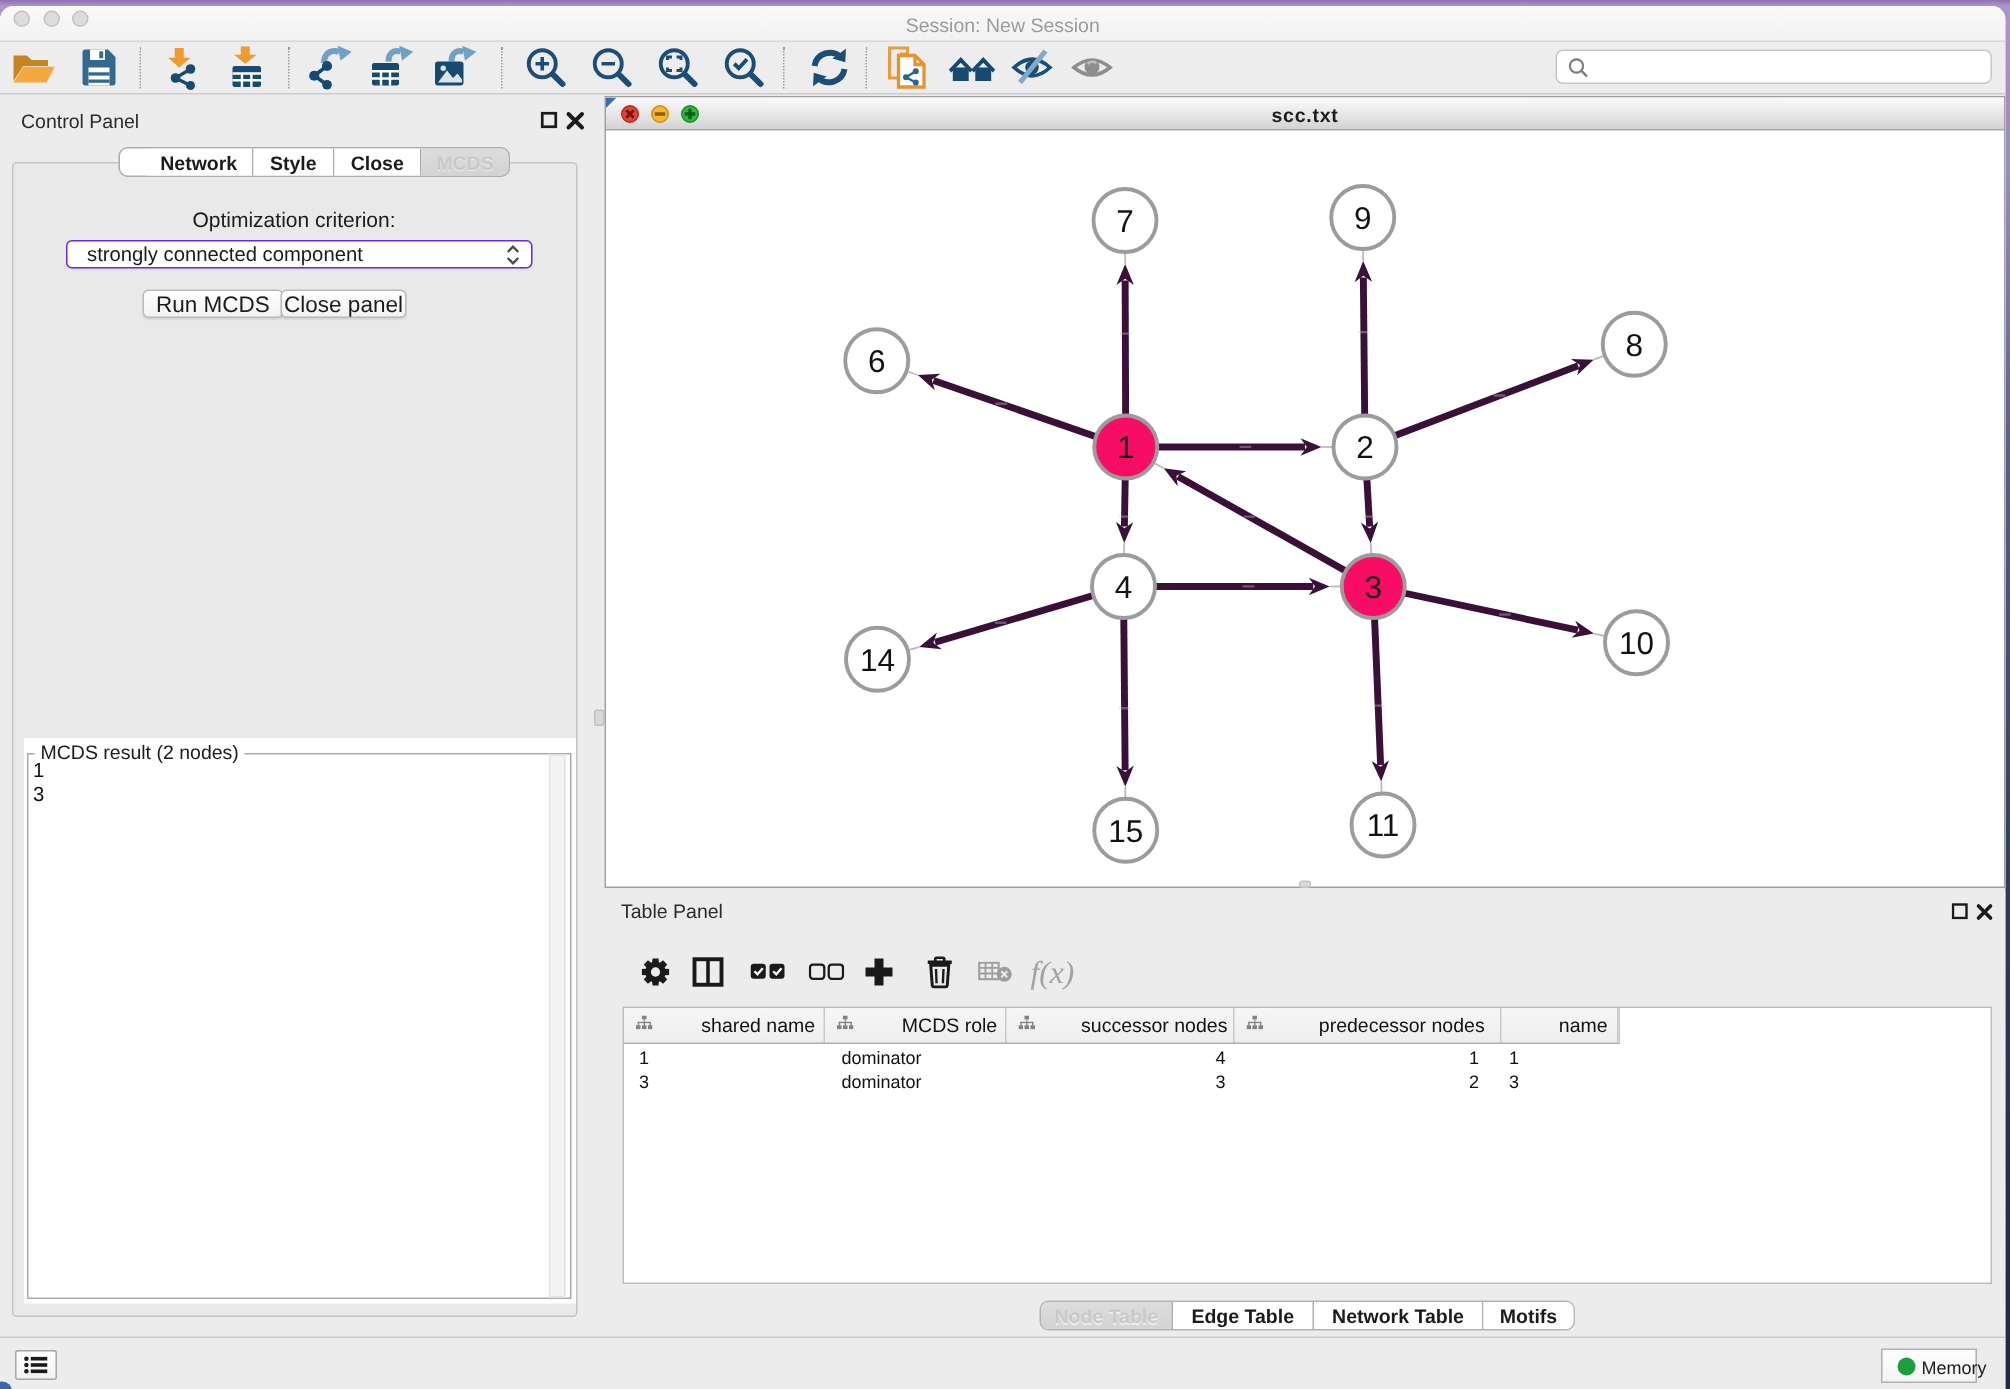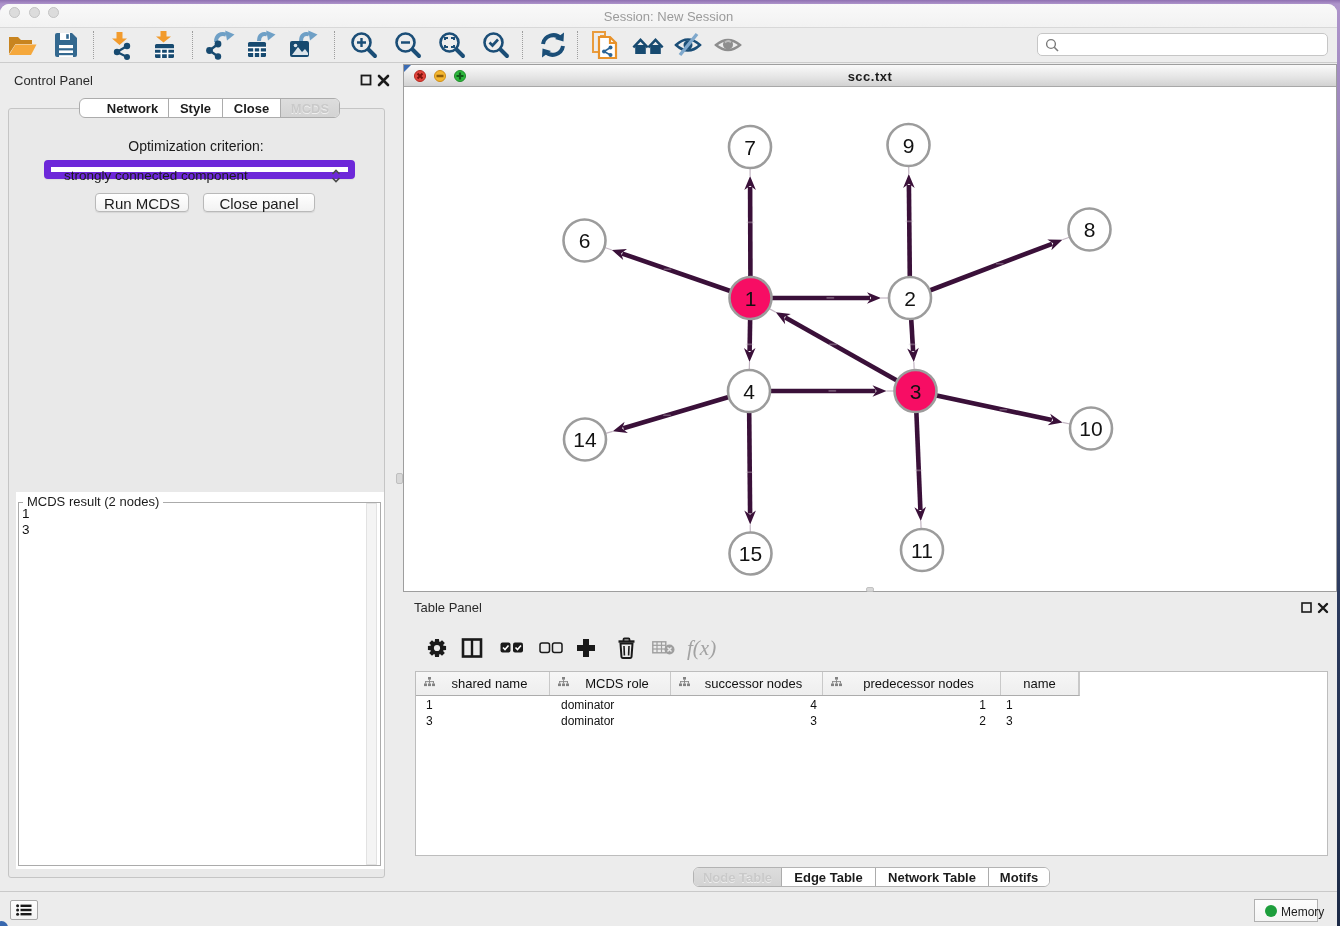--- a/index.html
+++ b/index.html
@@ -51,21 +51,21 @@
   border-bottom:1px solid #A8A8A8; }
 .mtl { position:absolute; top:5px; width:12px; height:12px; border-radius:50%; }
 
 .tpanel { position:absolute; left:403px; top:590px; width:934px; height:297px; background:#ECECEC; }
 .ttable { position:absolute; left:12px; top:77px; width:913px; height:185px;
   background:#fff; border:1px solid #BDBDBD; }
 .thead { position:absolute; left:0; top:0; width:664px; height:24px; border-right:1px solid #C9C9C9;
   background:linear-gradient(180deg,#F6F6F6,#EEEEEE); border-bottom:1px solid #ACACAC; }
 .thcell { position:absolute; top:0; height:23px; border-right:1px solid #C9C9C9;
   font-size:13px; color:#111; }
-.thlabel { position:absolute; top:4px; left:0; width:100%; text-align:center; }
+.thlabel { position:absolute; top:4px; left:16px; width:100%; text-align:center; }
 .orgicon { position:absolute; left:8px; top:5px; }
 .trow { position:absolute; left:0; width:100%; height:16px; font-size:12px; color:#111; }
 .tcell { position:absolute; top:1px; }
 .btabs { position:absolute; top:273px; left:290px; height:20px; display:flex;
   border:1px solid #B3B3B3; border-radius:6px; overflow:hidden; background:#fff; }
 
 .statusbar { position:absolute; left:0; top:887px; width:100%; height:35px;
   background:#ECECEC; border-top:1px solid #C9C9C9; }
 </style>
 </head>
@@ -206,28 +206,28 @@
     <path d="M2 2 L11 11 M11 2 L2 11" stroke="#1A1A1A" stroke-width="2.6" stroke-linecap="round"></path>
   </svg>
   <div class="tabpane"></div>
   <div class="tabs">
     <div class="tab" style="width:72px">Network</div>
     <div class="tab" style="width:54px">Style</div>
     <div class="tab" style="width:58px">Close</div>
     <div class="tab sel" style="width:58px">MCDS</div>
   </div>
   <div style="position:absolute;left:0;top:74px;width:392px;text-align:center;font-size:14px;color:#1B1B1B">Optimization criterion:</div>
-  <div style="position:absolute;left:44px;top:96px;width:311px;height:19px;background:#FFFFFF;border:7px solid #6d28d9;border-radius:4px;box-shadow:0 1px 1px rgba(0,0,0,0.06)">
+  <div style="position:absolute;left:44px;top:96px;width:311px;height:19px;background:#FFFFFF;border:1px solid #6d28d9;border-radius:4px;box-shadow:0 1px 1px rgba(0,0,0,0.06)">
     <div style="position:absolute;left:13px;top:1px;font-size:13.5px;color:#1B1B1B">strongly connected component</div>
     <svg style="position:absolute;right:6px;top:2px" width="12" height="14" viewBox="0 0 12 14">
       <path d="M2.5 5 L6 1.5 L9.5 5 M2.5 9 L6 12.5 L9.5 9" fill="none" stroke="#4A4A4A" stroke-width="1.6"></path>
     </svg>
   </div>
   <div class="btn" style="left:95px;top:129px;width:94px;height:19px;padding-top:1px">Run MCDS</div>
-  <div class="btn" style="left:203px;top:129px;width:112px;height:19px;padding-top:1px">Close panel</div>
+  <div class="btn" style="left:187px;top:129px;width:84px;height:19px;padding-top:1px">Close panel</div>
   <div class="resultbox">
     <div class="fieldset"></div>
     <div class="legend">MCDS result (2 nodes)</div>
     <div style="position:absolute;left:6px;top:14px;font-size:13.5px;color:#111;line-height:16px">1<br>3</div>
     <div class="sbtrack"></div>
   </div>
 </div>
 <div style="position:absolute;left:396px;top:469px;width:7px;height:11px;background:#D8D8D8;border:1px solid #BFBFBF;border-radius:2px"></div>
 <div class="netframe">
   <div class="nettitle">

